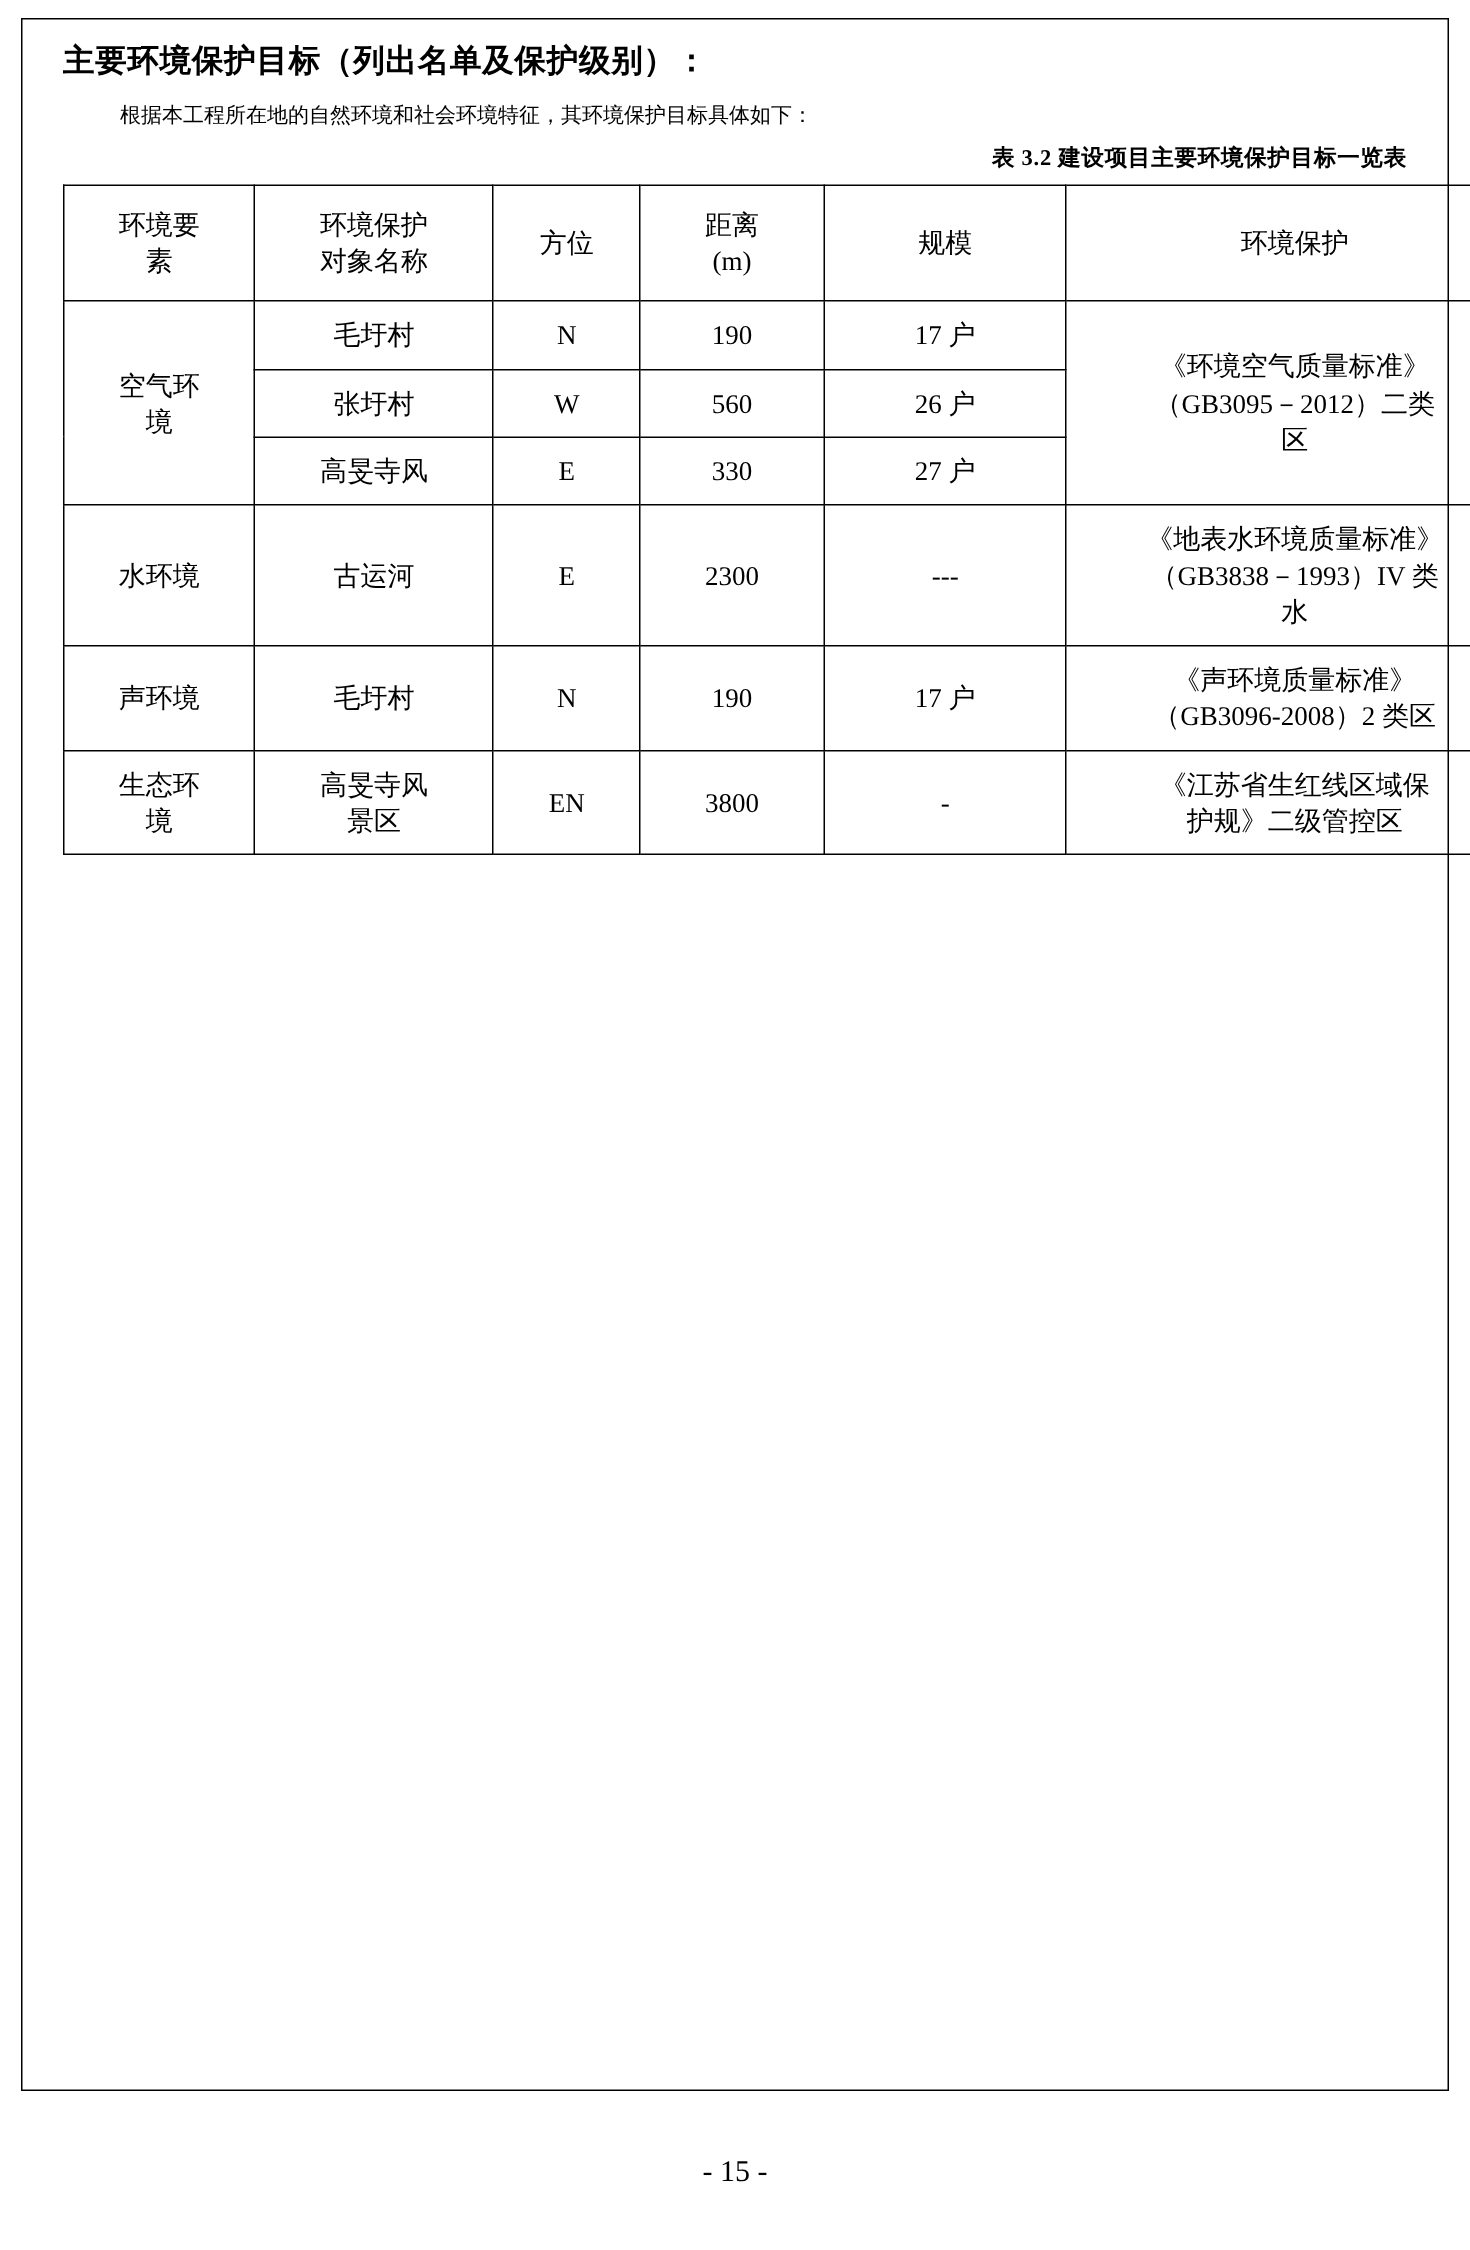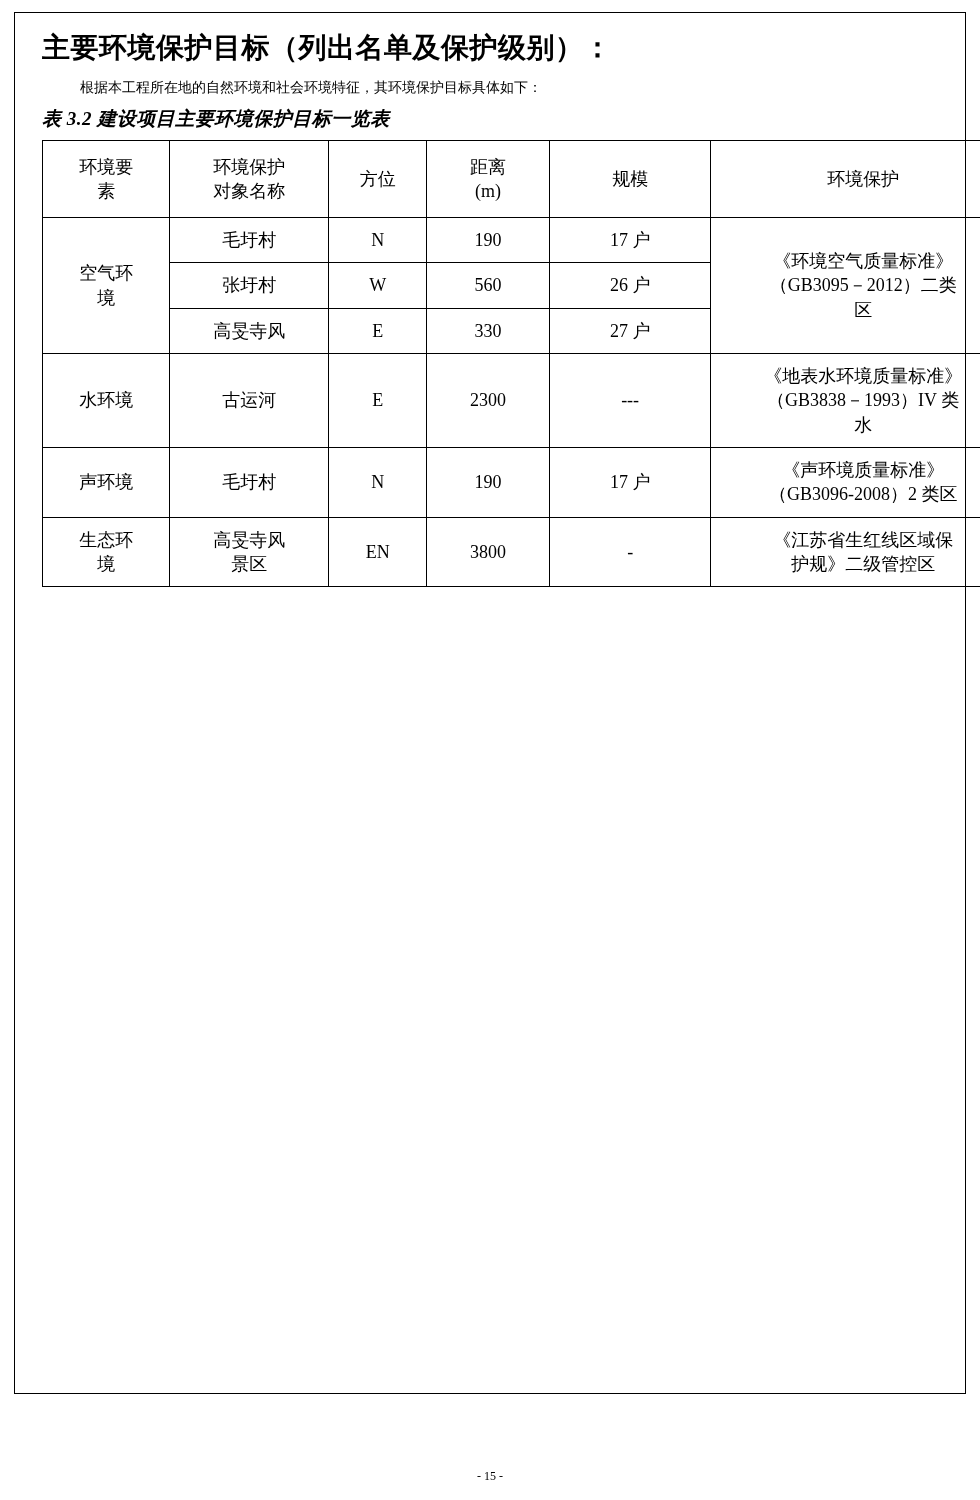--- a/index.html
+++ b/index.html
@@ -26,40 +26,39 @@
     border: 1.5px solid #000000;
     box-sizing: border-box;
     pointer-events: none;
   }
   .content {
     position: relative;
     padding: 20px 42px 0 42px;
     box-sizing: border-box;
   }
   .heading {
-    font-family: Liberation Sans, sans-serif;
+    font-family: Liberation Mono, monospace;
     font-weight: bold;
-    font-size: 28px;
+    font-size: 21px;
     letter-spacing: 0.5px;
     margin: 8px 0 10px 0;
     line-height: 1.4;
   }
   .para {
     font-size: 14px;
     line-height: 1.6;
     text-indent: 38px;
     margin: 0 0 6px 0;
   }
   .table-caption {
-    text-align: left;
-    font-size: 19px;
+    text-align: right;
+    font-size: 15px;
     font-weight: bold;
     margin: 6px 0 8px 0;
     letter-spacing: 0.5px;
-    font-style: italic;
   }
   table.env-table {
     border-collapse: collapse;
     width: 974px;
     margin: 0 auto;
     table-layout: fixed;
   }
   table.env-table td, table.env-table th {
     border: 1px solid #000000;
     text-align: center;
@@ -79,23 +78,23 @@
   .col-2 { width: 140px; }
   .col-3 { width: 86px; }
   .col-4 { width: 108px; }
   .col-5 { width: 142px; }
   .col-6 { width: 268px; }
   .numeric { font-family: "Liberation Serif", serif; }
   .footer {
     position: absolute;
     left: 0;
     right: 0;
-    bottom: 16px;
+    bottom: 40px;
     text-align: center;
-    font-size: 12px;
+    font-size: 20px;
     font-family: "Liberation Serif", serif;
   }
 </style>
 </head>
 <body>
 
 <div class="page">
   <div class="page-border"></div>
 
   <div class="content">

